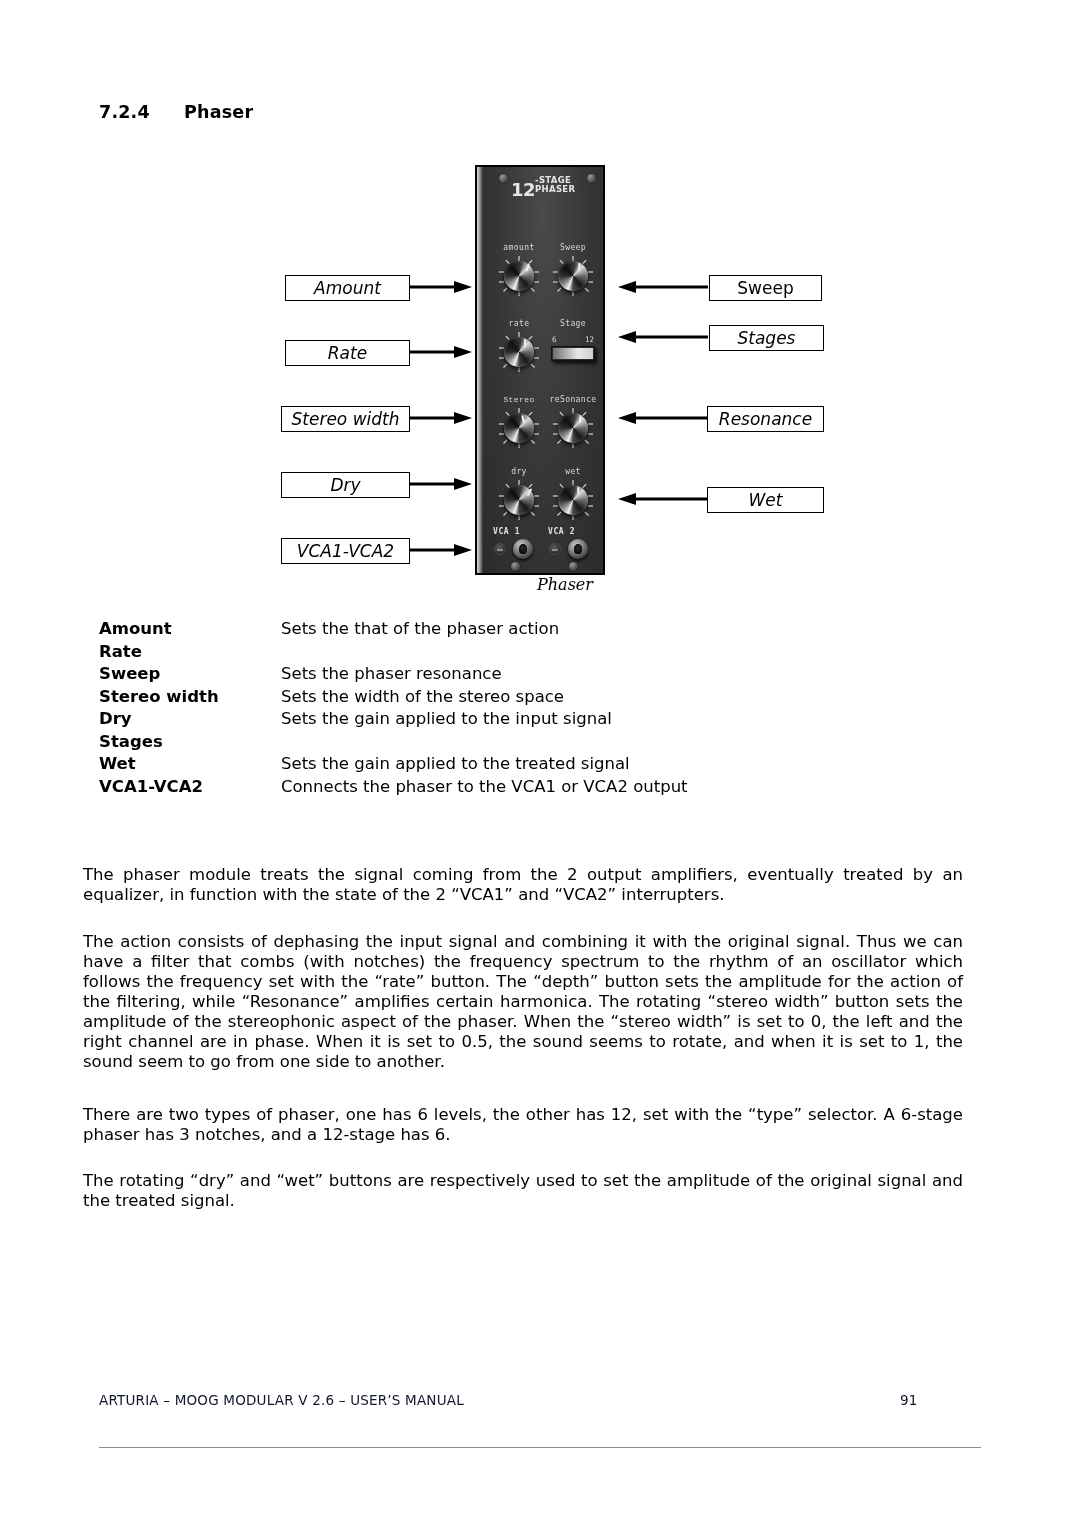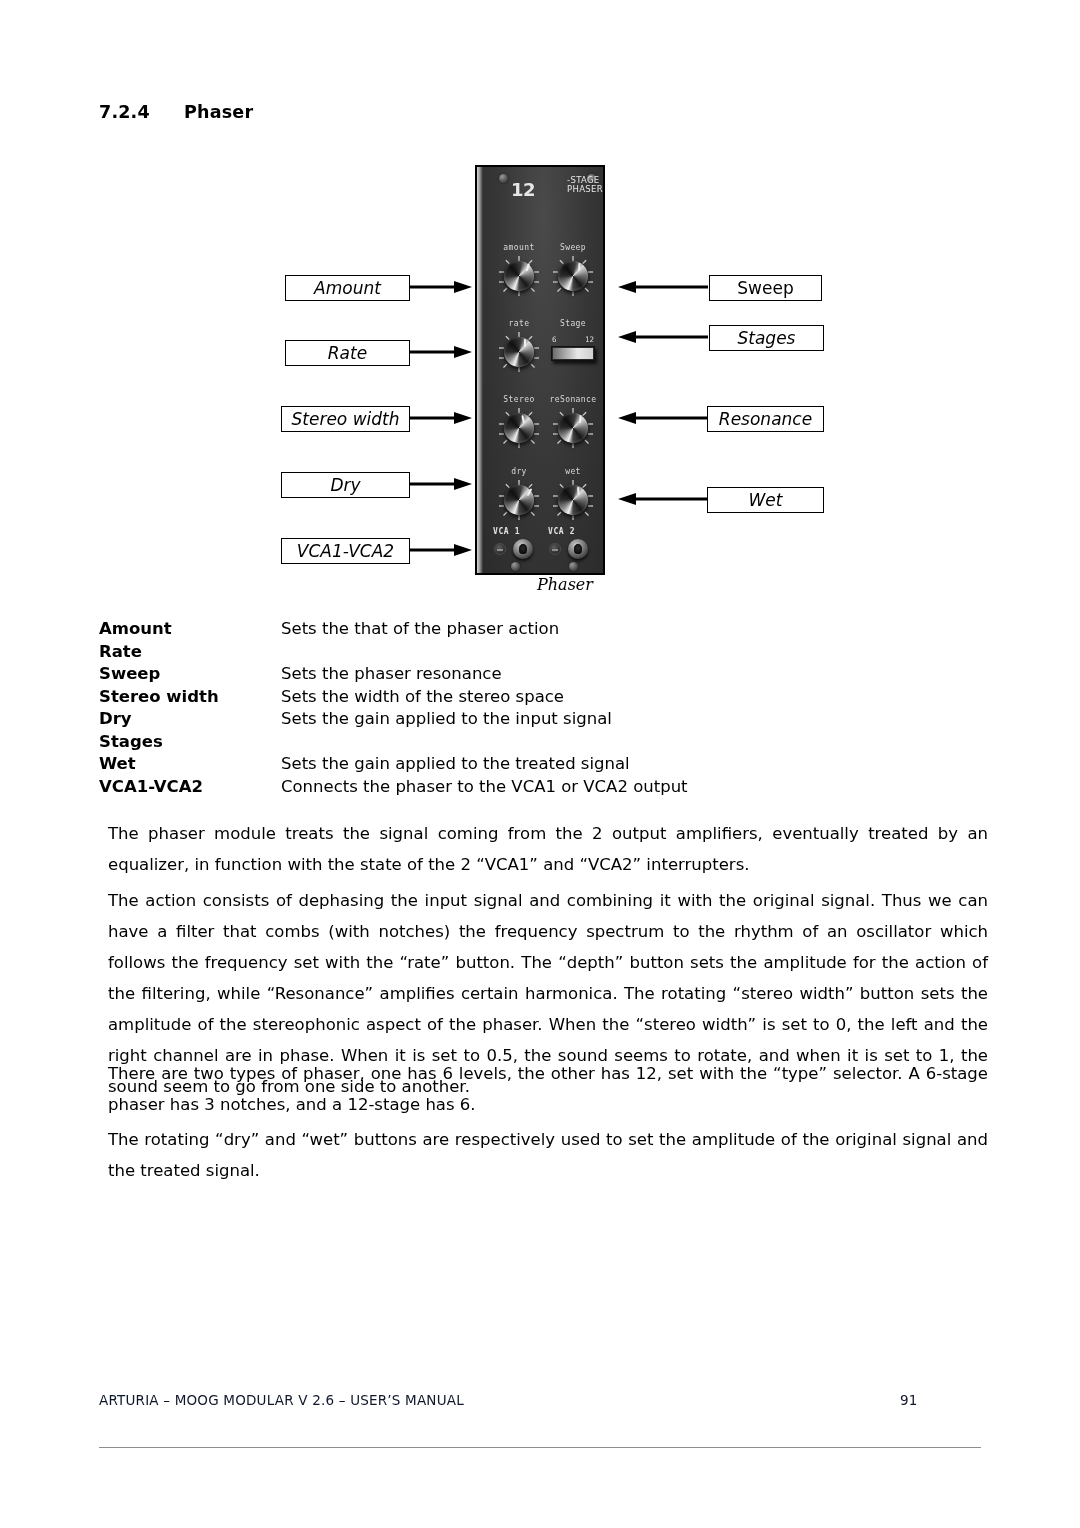--- a/index.html
+++ b/index.html
@@ -92,25 +92,24 @@
   }
   .brand .big {
     font-size: 18px;
     font-weight: bold;
     letter-spacing: -0.5px;
     vertical-align: -1px;
   }
   .brand .stack {
     display: inline-block;
     font-size: 8.5px;
-    font-weight: normal;
+    font-weight: bold;
     line-height: 9px;
     letter-spacing: 0.3px;
     vertical-align: 3px;
-    margin-left: 32px;
   }
 
   .knob-label {
     position: absolute;
     color: #d9d9d9;
     font-size: 8px;
     font-family: "DejaVu Sans Mono", monospace;
     letter-spacing: 0.4px;
     white-space: nowrap;
     text-align: center;
@@ -254,25 +253,26 @@
   .defterm {
     width: 182px;
     font-weight: bold;
     flex: 0 0 182px;
   }
   .defdesc { flex: 1 1 auto; }
 
   
   .body {
     position: absolute;
-    left: 108px;
+    left: 83px;
     width: 880px;
     font-size: 16.5px;
-    line-height: 31px;
+    line-height: 20px;
     text-align: justify;
+    margin-top: 47px;
   }
   .body p { margin: 0; }
   #para1 { top: 818px; }
   #para2 { top: 885px; }
   #para3 { top: 1058px; }
   #para4 { top: 1124px; }
 
   
   .footer-rule {
     position: absolute;
@@ -433,21 +433,21 @@
         <div class="switch-wrap" style="left:68px; top:168px; width:44px; height:30px;">
           <div class="switch-scale">
             <span class="l">6</span>
             <span class="r">12</span>
           </div>
           <div class="switch-body">
             <div class="switch-knobpad"></div>
           </div>
         </div>
 
-        <div class="knob-label" style="left:8px; top:228px; width:56px;">Stereo</div>
+        <div class="knob-label" style="left:8px; top:228px; width:56px;font-family:Liberation Mono, monospace;">Stereo</div>
         <div class="knob" style="left:15px; top:240px;">
           <svg class="ticks" viewBox="0 0 42 42">
             <g stroke="#cfcfcf" stroke-width="1.3">
               <line x1="21" y1="1" x2="21" y2="6"></line>
               <line x1="34.1" y1="5.2" x2="30.7" y2="8.6"></line>
               <line x1="41" y1="17" x2="36" y2="17"></line>
               <line x1="41" y1="27" x2="36" y2="27"></line>
               <line x1="36.5" y1="36.5" x2="33" y2="33"></line>
               <line x1="21" y1="41" x2="21" y2="36"></line>
               <line x1="5.5" y1="36.5" x2="9" y2="33"></line>

